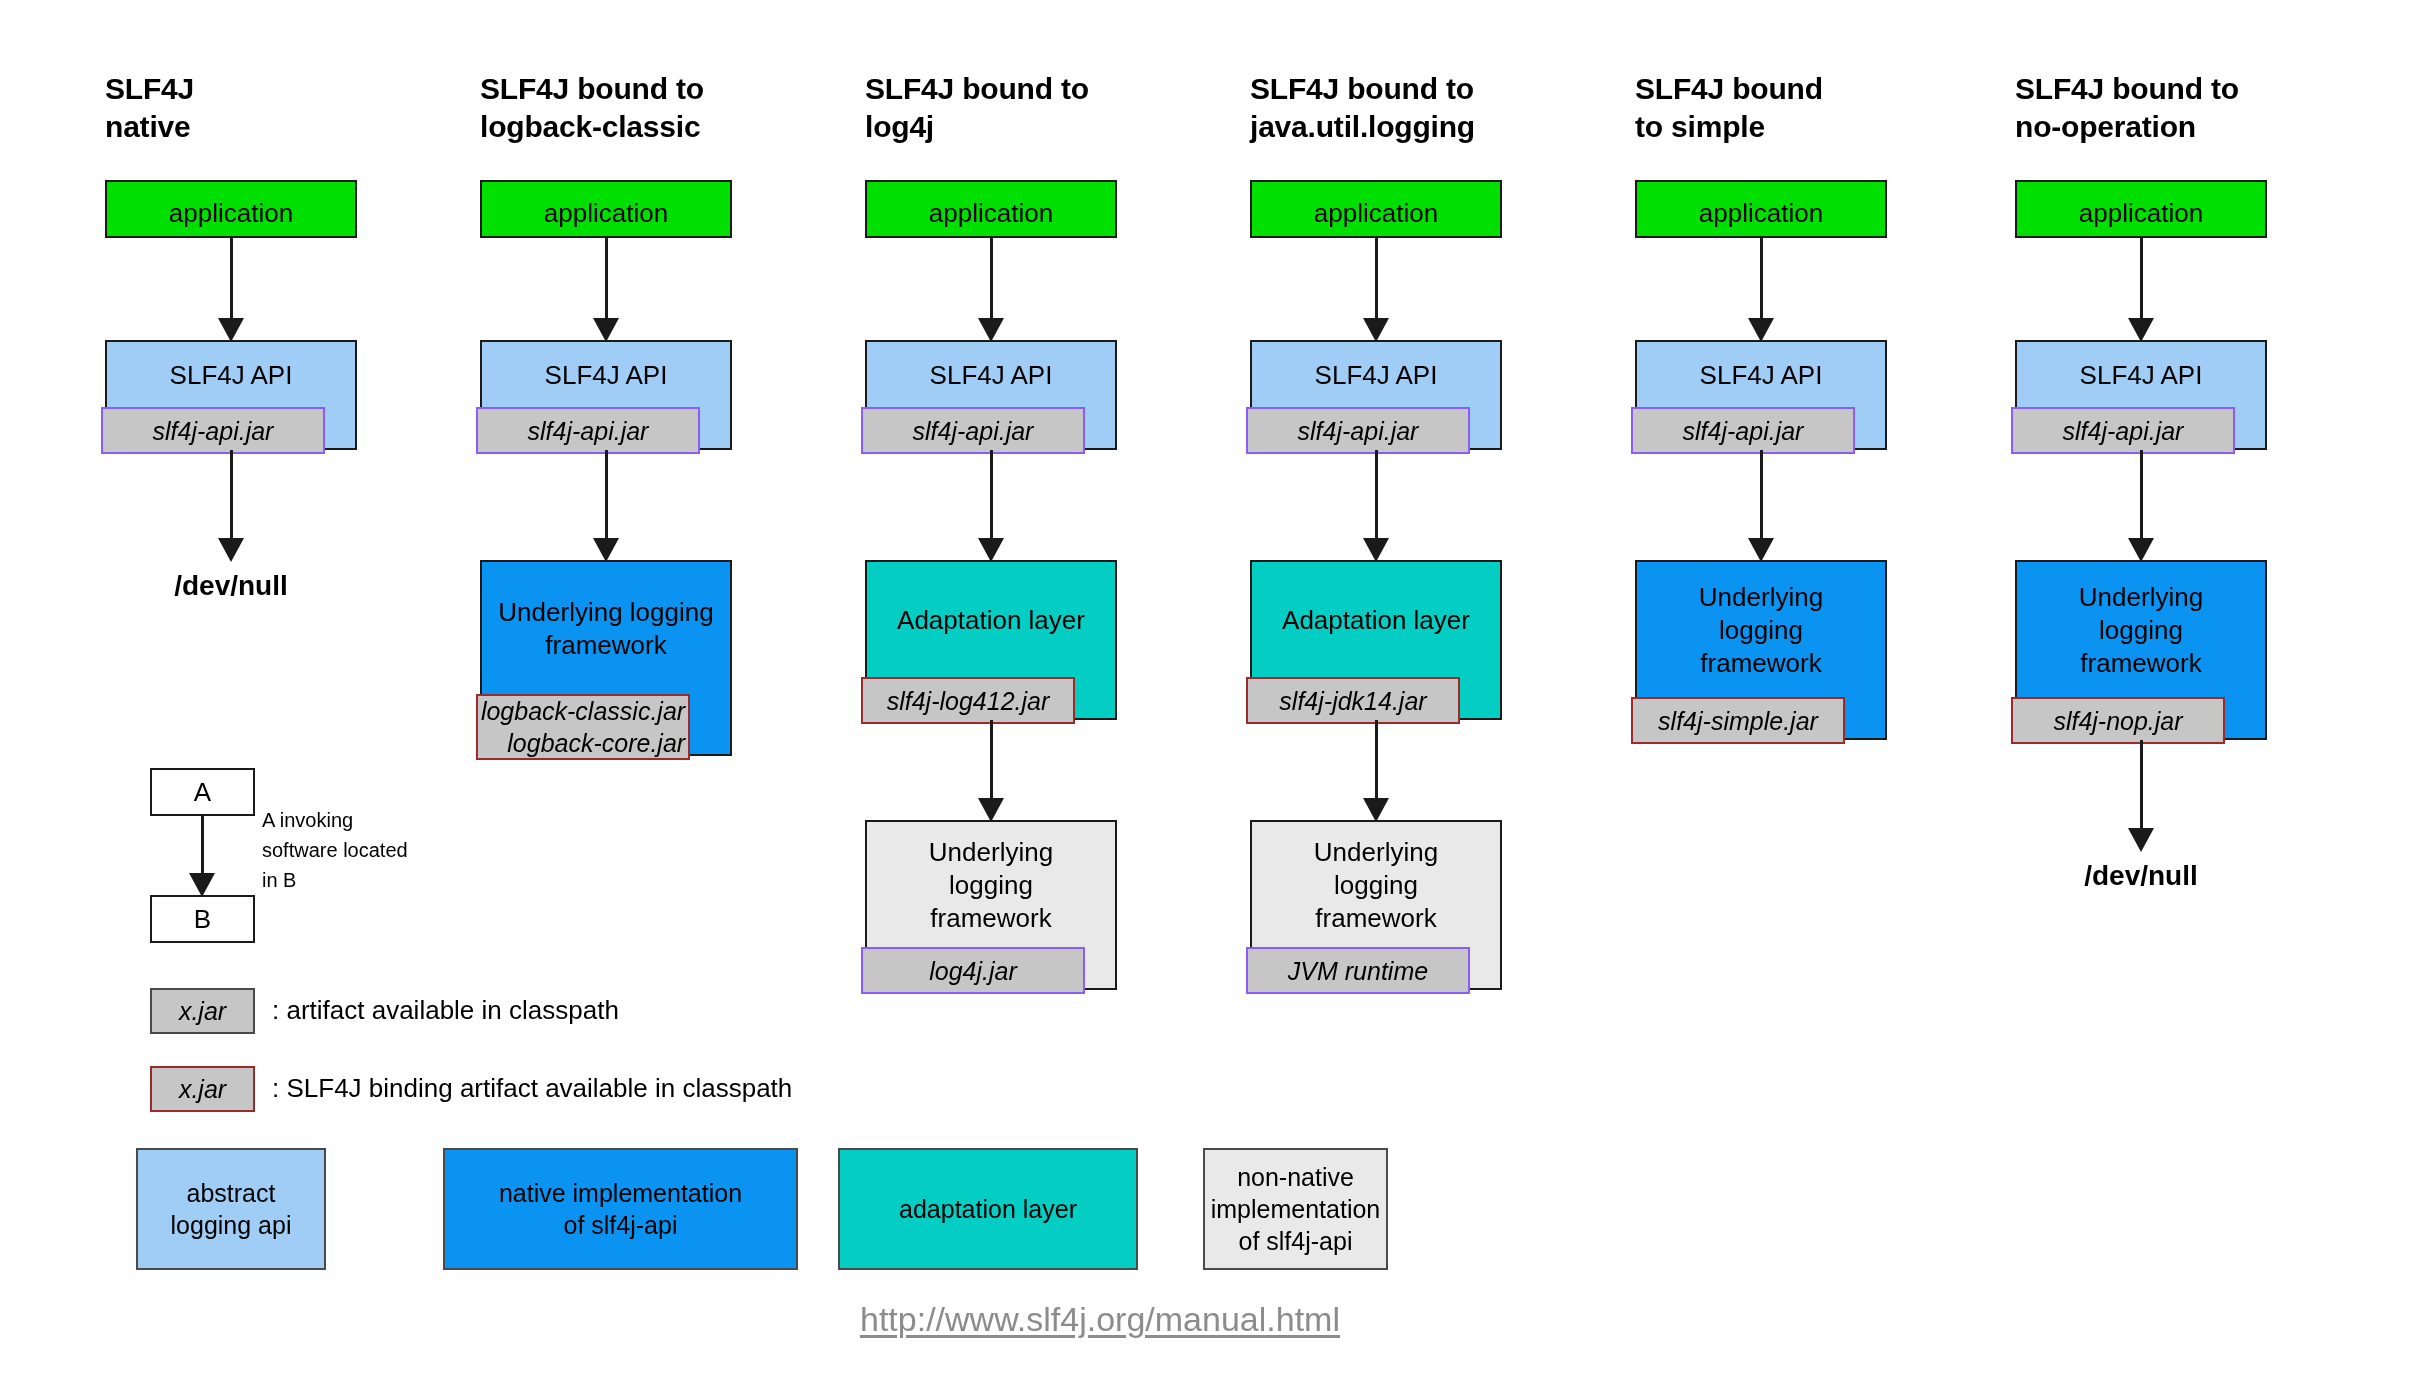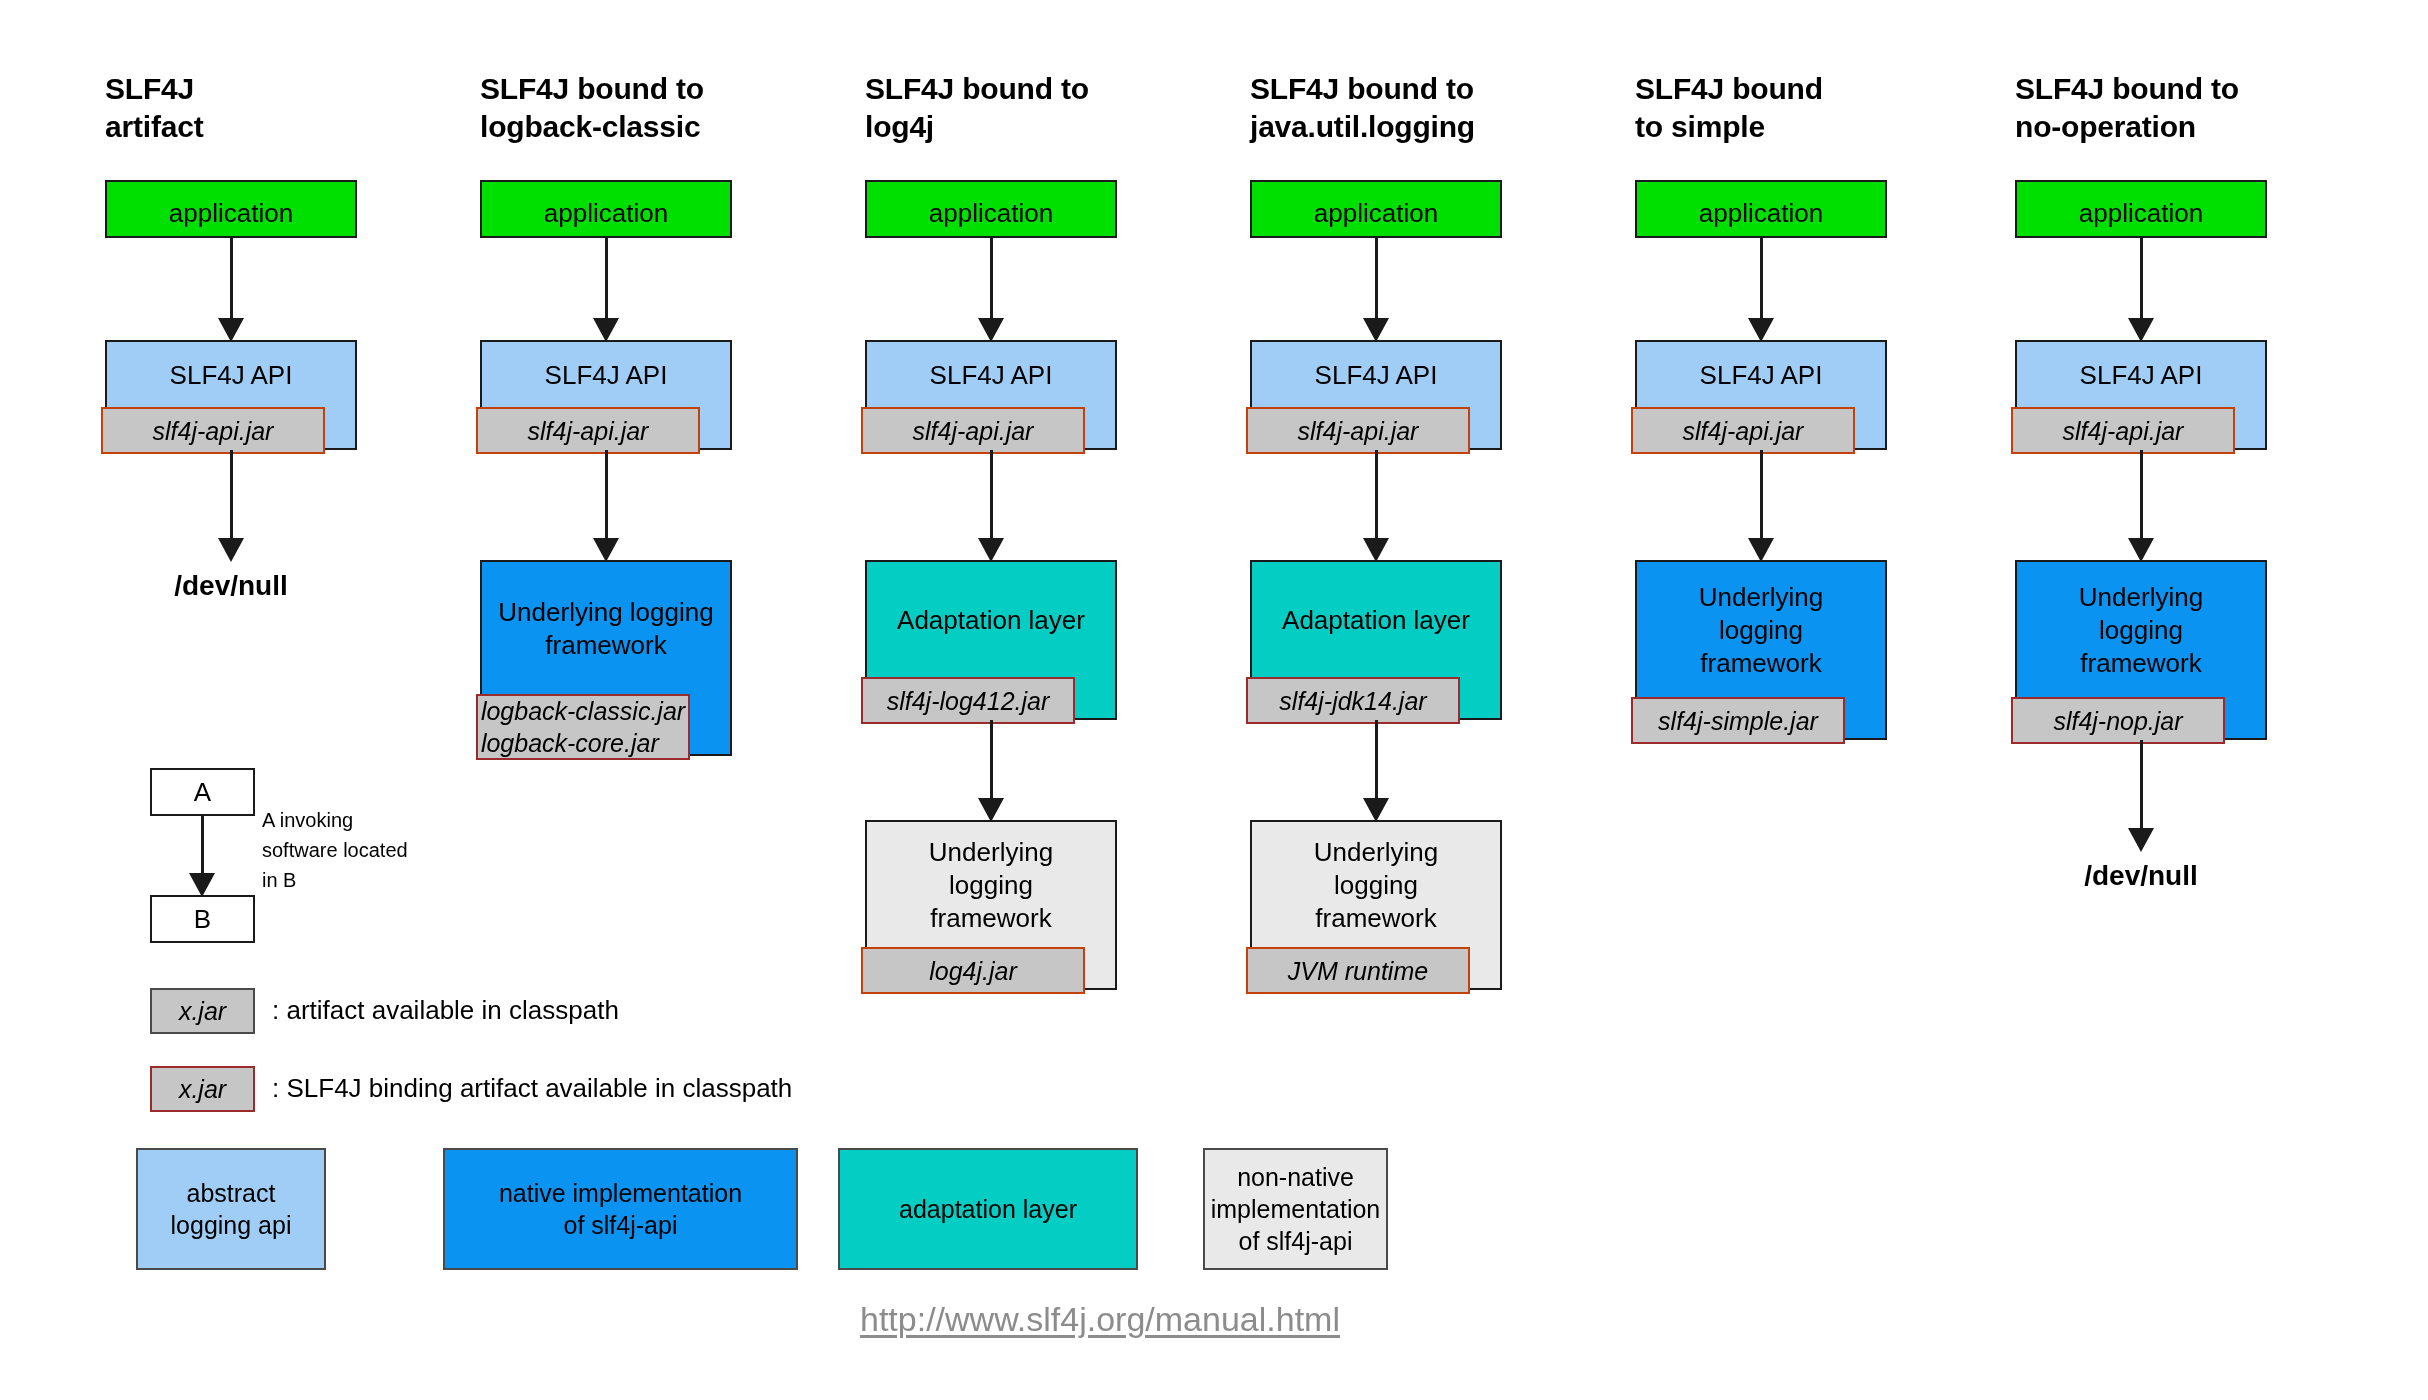--- a/index.html
+++ b/index.html
@@ -56,26 +56,26 @@
   .node.native   { background: #0a93f0; }
   .node.adapt    { background: #04cdc4; }
   .node.nonnative{ background: #e9e9e9; }
   .node.plain    { background: #ffffff; }
 
   
   .jar {
     position: absolute;
     box-sizing: border-box;
     background: #c6c6c6;
-    border: 2px solid #c2410c;
+    border: 2px solid #8b5cf6;
     font-style: italic;
     font-size: 25px;
     line-height: 32px;
     color: #000000;
-    text-align: left;
+    text-align: right;
     white-space: pre-line;
     display: flex;
     flex-direction: column;
     align-items: center;
     justify-content: center;
   }
   .jar.binding { border-color: #9b2b2b; background: #c6c6c6; }
 
   
   .arrow-line {
@@ -138,21 +138,21 @@
     text-decoration: underline;
     text-underline-offset: 4px;
     white-space: nowrap;
   }
 </style>
 </head>
 <body>
 
 <div id="canvas">
     <div class="col-title abs" style="left: 105px; top: 70px; width: 340px;">SLF4J
-artifact</div>
+native</div>
     <div class="node green" style="left: 105px; top: 180px; width: 252px; height: 58px;">
       <div class="node-label" style="top: 14.5px;">application</div>
     </div>
     <div class="arrow-line" style="left: 229.5px; top: 238px; height: 80px;"></div>
     <div class="arrow-head" style="left: 218px; top: 318px;"></div>
     <div class="node abstract" style="left: 105px; top: 340px; width: 252px; height: 110px;">
       <div class="node-label" style="top: 17px;">SLF4J API</div>
     </div>
     <div class="jar " style="left: 101px; top: 407px; width: 224px; height: 47px;">slf4j-api.jar</div>
     <div class="arrow-line" style="left: 229.5px; top: 450px; height: 88px;"></div>

